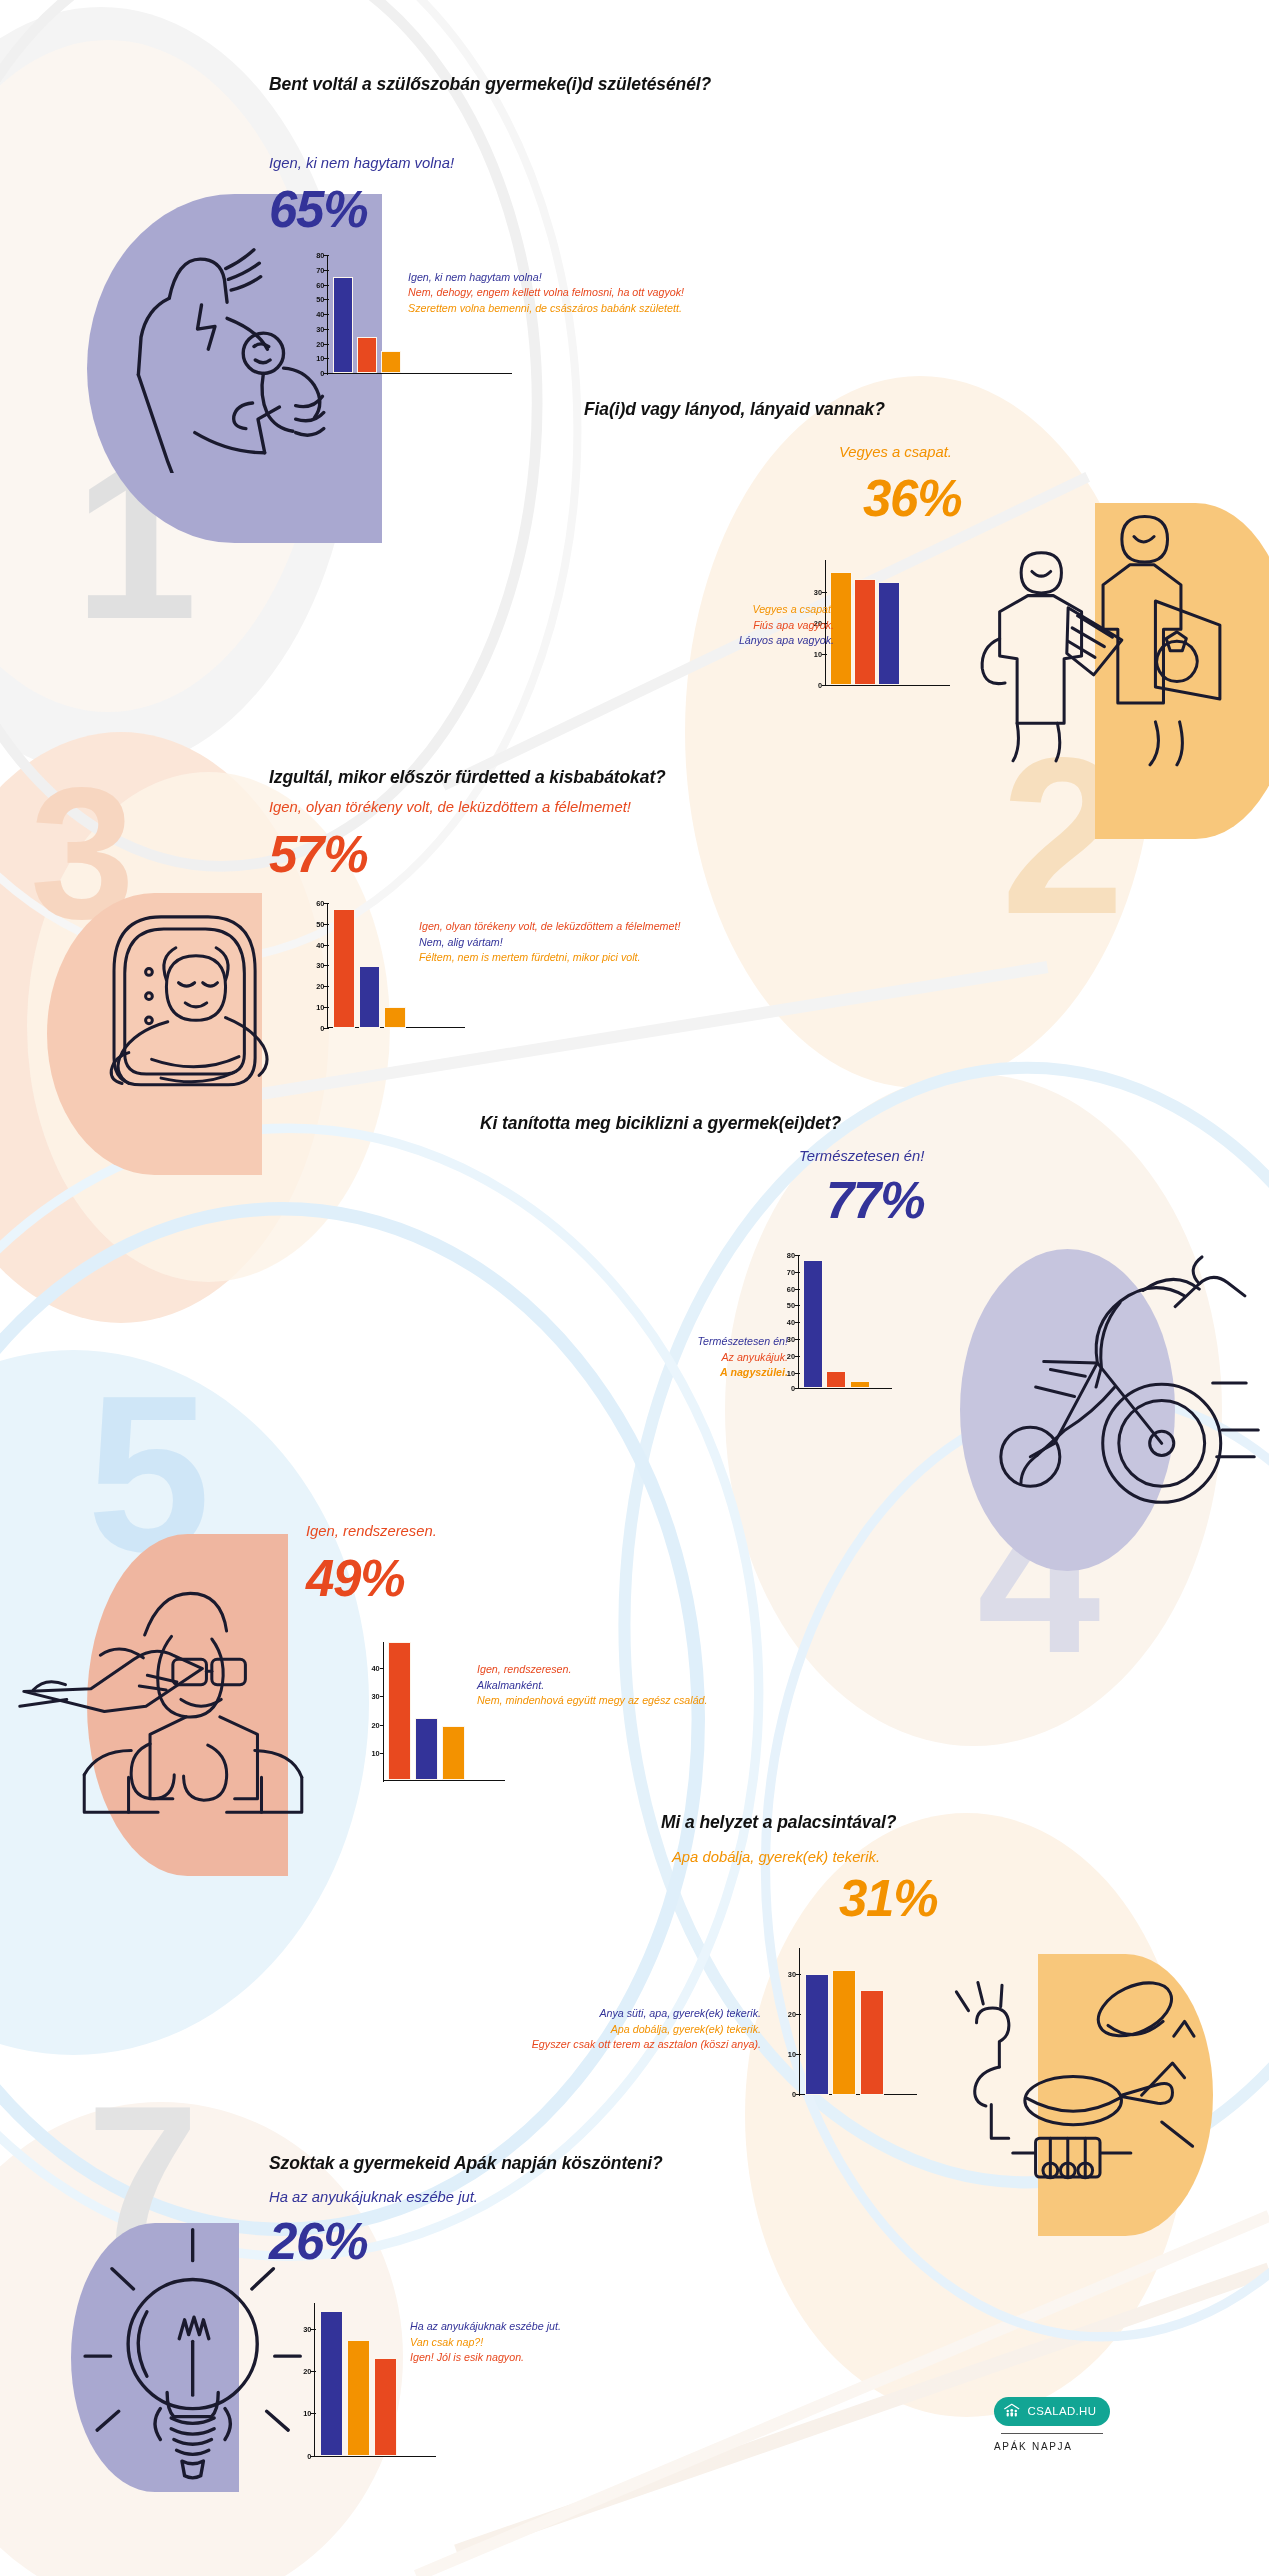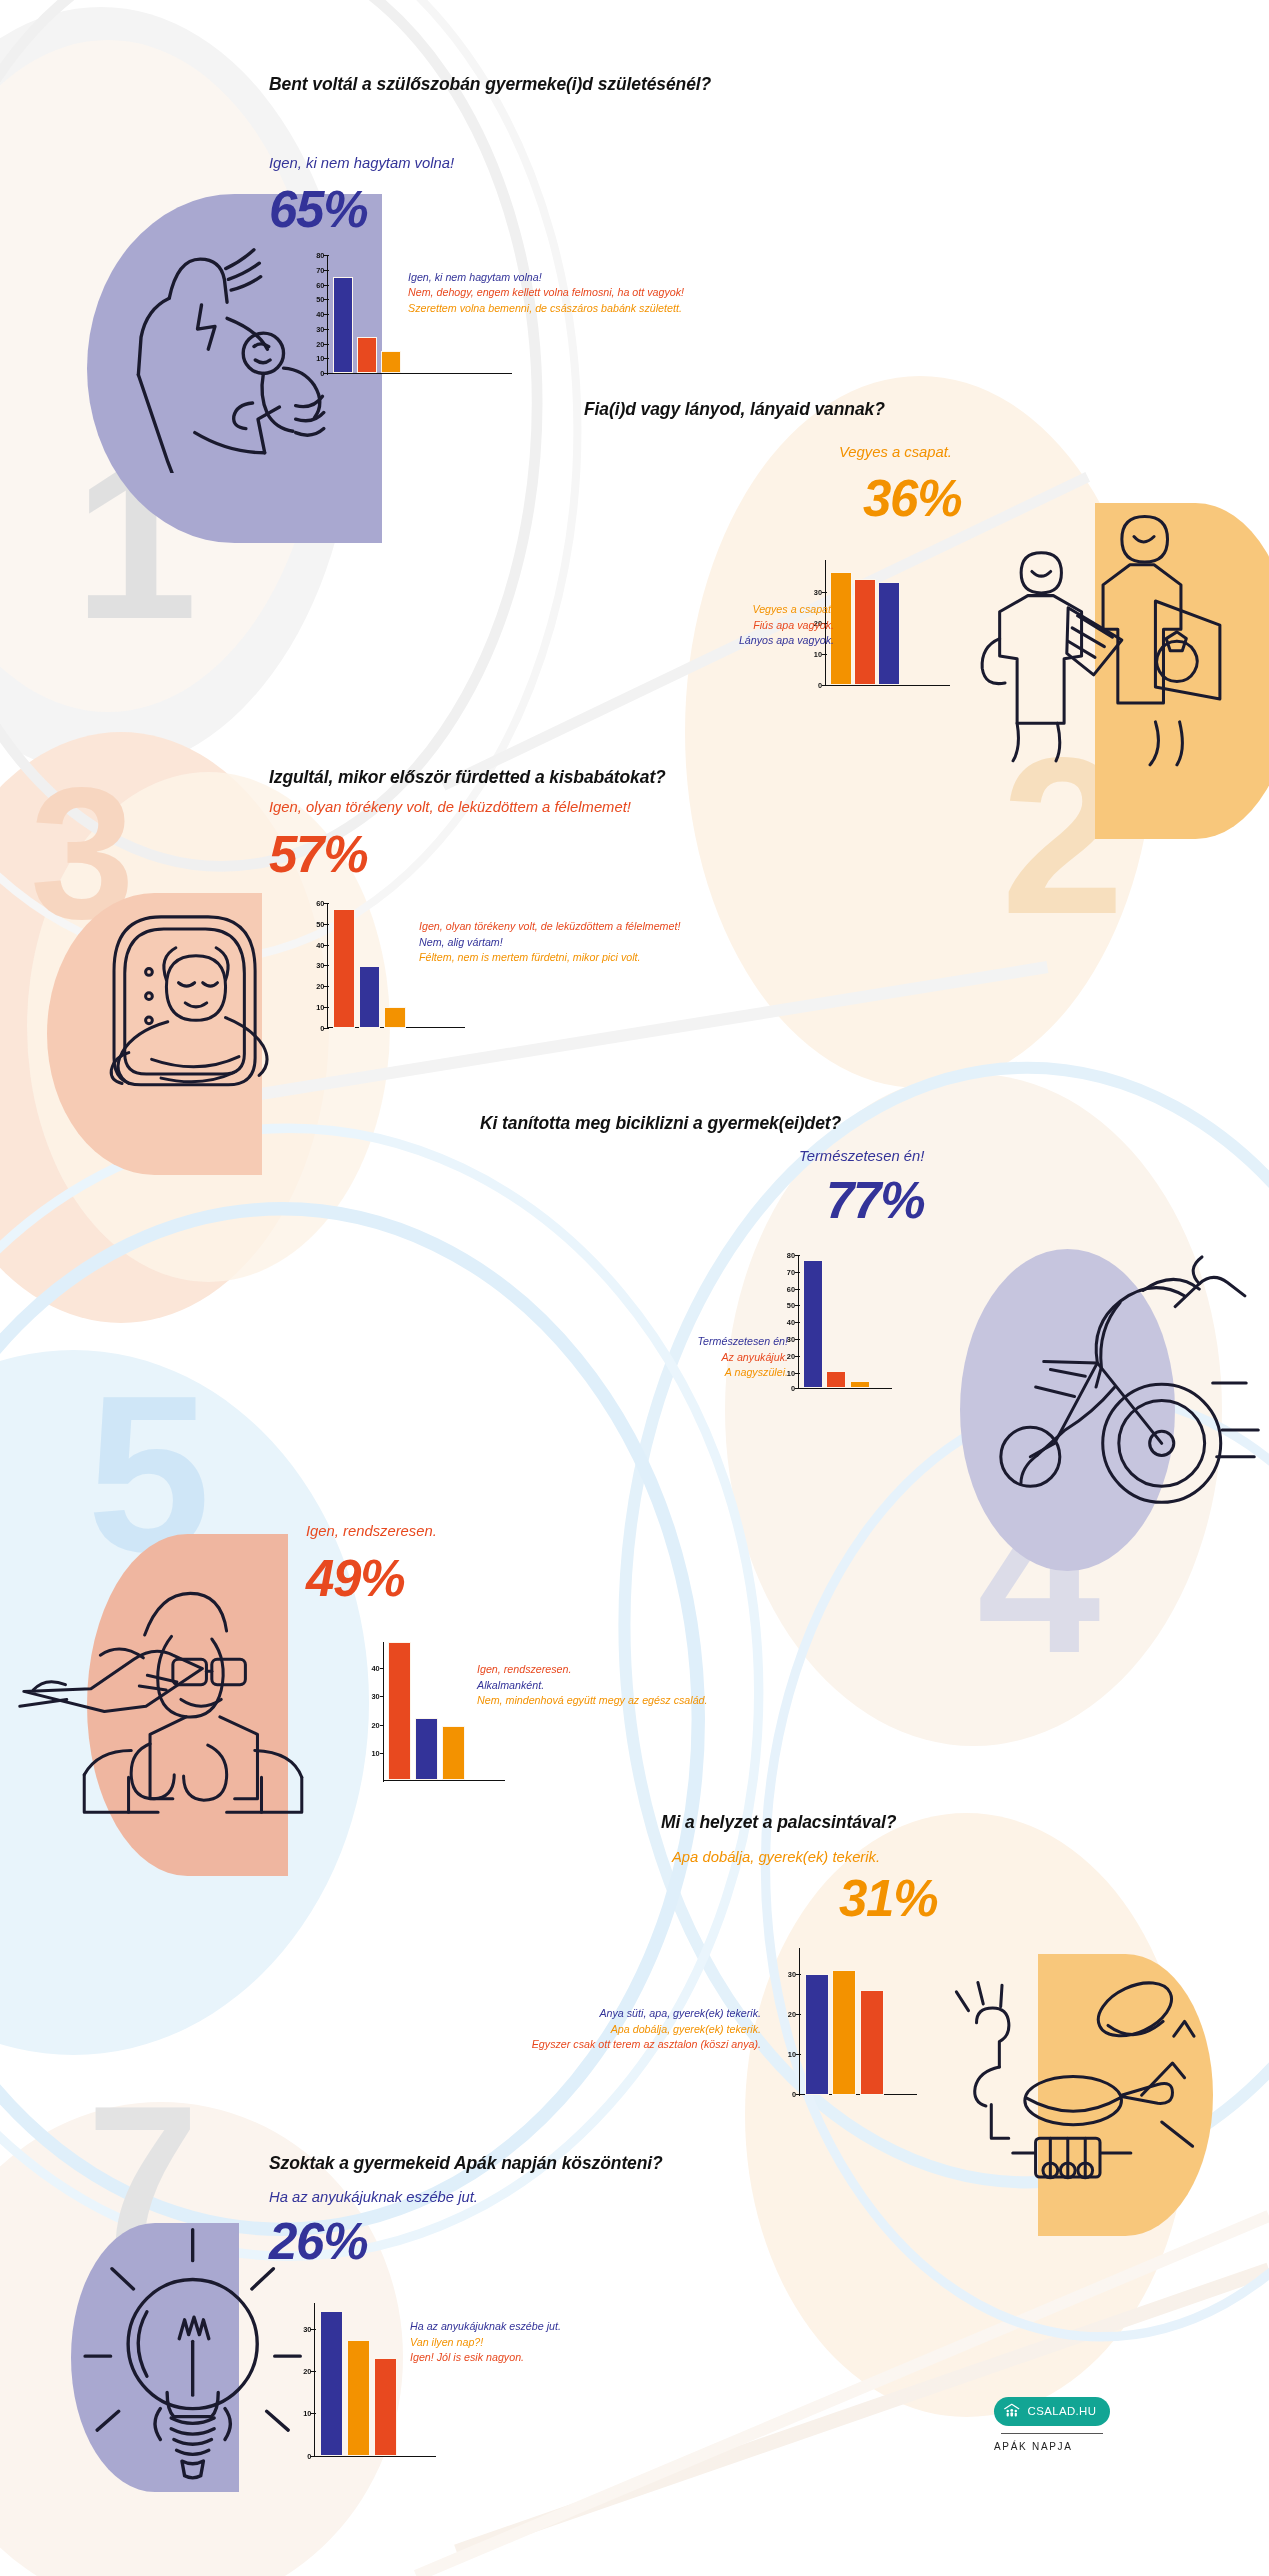--- a/index.html
+++ b/index.html
@@ -329,21 +329,21 @@
           <div class="tick" style="top:133px;"></div>
       </div>
       <div class="plot" style="left:111px; bottom:28px; height:133px; gap:3.4px;">
         <div class="bar" style="width:20px; height:128px; background:#333399;"></div>
         <div class="bar" style="width:20px; height:17px; background:#E8491F;"></div>
         <div class="bar" style="width:20px; height:7.4px; background:#F39200;"></div>
       </div>
       <div class="legend" style="right:132px; top:79px; text-align:right;">
         <div class="legend-line" style="color:#333399;">Természetesen én!</div>
         <div class="legend-line" style="color:#E8491F;">Az anyukájuk.</div>
-        <div class="legend-line" style="color:#F39200;">A nagyszülei.</div>
+        <div class="legend-line" style="color:#F39200;font-weight:bold;">A nagyszülei.</div>
       </div>
     </div>
   </div>
 
   <div class="section" style="left:0; top:1474px; width:1269px; height:430px;">
     <div class="blob" style="left:87px; top:60px; width:201px; height:342px; background:#EFB6A0; border-radius:50% 0 0 50%; z-index:2;"></div>
     <div class="illus" style="left:13.4px; top:67px; z-index:4;">
       <svg width="309" height="282" viewBox="0 0 460 420">
         <g fill="none" stroke="#1A1A2E" stroke-width="4.5" stroke-linecap="round" stroke-linejoin="round">
           <path d="M16 224 l100 -4 l64 -44 q30 -20 58 -6 l44 20 l-84 56 l-62 8 Z"></path>
@@ -489,21 +489,21 @@
         <div class="chart-axis-lbl" style="top:153px;">0</div>
           <div class="tick" style="top:153px;"></div>
       </div>
       <div class="plot" style="left:38px; bottom:28px; height:153px; gap:4px;">
         <div class="bar" style="width:23px; height:145px; background:#333399;"></div>
         <div class="bar" style="width:23px; height:116px; background:#F39200;"></div>
         <div class="bar" style="width:23px; height:98px; background:#E8491F;"></div>
       </div>
       <div class="legend" style="left:128px; top:16px; text-align:left;">
         <div class="legend-line" style="color:#333399;">Ha az anyukájuknak eszébe jut.</div>
-        <div class="legend-line" style="color:#F39200;">Van ilyen nap?!</div>
+        <div class="legend-line" style="color:#F39200;">Van csak nap?!</div>
         <div class="legend-line" style="color:#E8491F;">Igen! Jól is esik nagyon.</div>
       </div>
     </div>
   </div>
 
   <div style="position:absolute; left:994px; top:2397px; z-index:7; text-align:center;">
     <div class="logo-pill">
       <span style="display:inline-block;">
         <svg width="17.5" height="14.8" viewBox="0 0 26 22">
           <path d="M2 9 L13 2 L24 9" fill="none" stroke="#fff" stroke-width="1.8" stroke-linejoin="round"></path>

